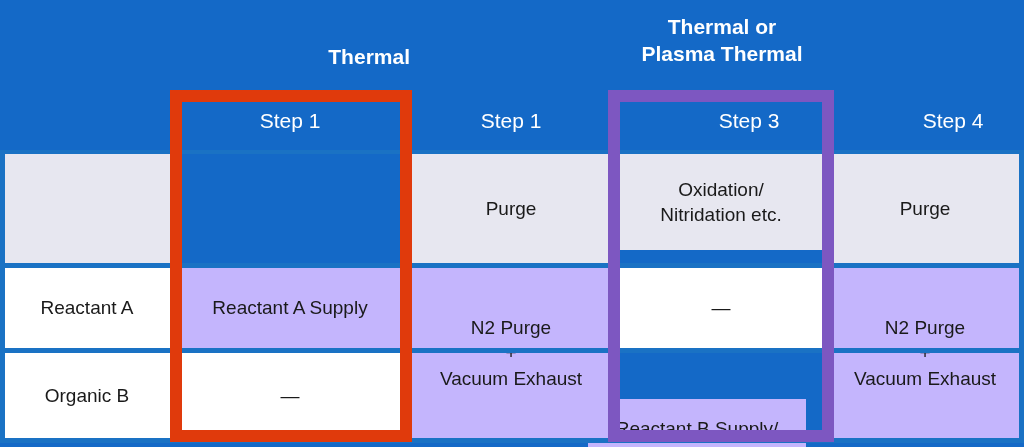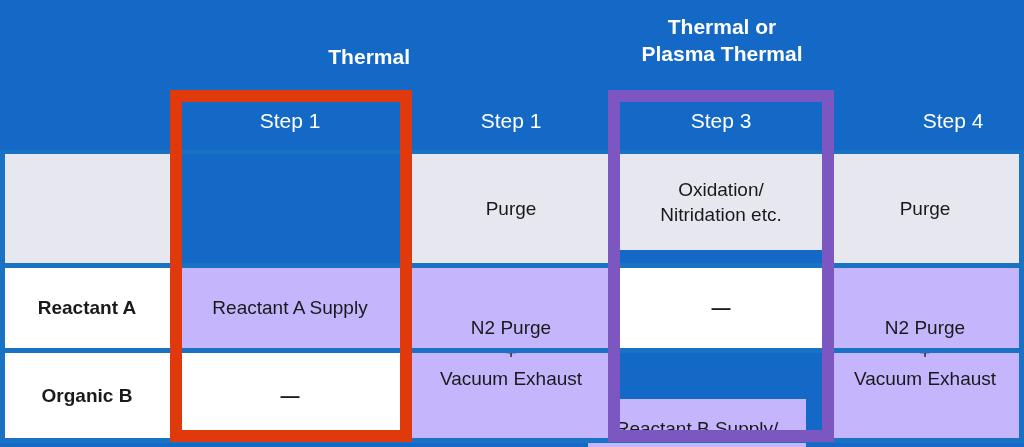--- a/index.html
+++ b/index.html
@@ -41,21 +41,21 @@
     align-items:center;
     justify-content:center;
     text-align:center;
     color:#1a1a1a;
     font-size:19px;
     line-height:1.32;
     padding:2px 6px;
   }
   .bg-lav{background:#e7e7f0;}
   .bg-blue{background:#c4b5fd;}
-  .bg-white{background:#ffffff;font-weight:bold;}
+  .bg-white{background:#ffffff;}
 
   
   .hrule{position:absolute;background:#1a72c4;height:5px;}
   .vedge{position:absolute;background:#1a72c4;width:5px;}
 
   
   .hl-box{
     position:absolute;
     box-sizing:border-box;
     border-style:solid;
@@ -68,21 +68,21 @@
 <body>
 
 <div id="stage">
 
   <div class="group-caption" style="left:170px;top:44px;width:240px;text-align:right;">Thermal</div>
 
   <div class="group-caption" style="left:612px;top:14px;width:220px;">Thermal or<br>Plasma Thermal</div>
 
   <div class="step-head" style="left:170px;width:240px;">Step 1</div>
   <div class="step-head" style="left:410px;width:202px;">Step 1</div>
-  <div class="step-head" style="left:612px;width:218px;">Step 3</div>
+  <div class="step-head" style="left:640px;width:218px;">Step 3</div>
   <div class="step-head" style="left:856px;width:194px;">Step 4</div>
 
   <div class="tbl">
 
     <div class="cell bg-lav" style="left:4px;top:4px;width:166px;height:109px;"></div>
 
 
     <div class="cell bg-lav" style="left:410px;top:4px;width:202px;height:109px;">Purge</div>
 
     <div class="cell bg-lav" style="left:612px;top:4px;width:218px;height:96px;">Oxidation/<br>Nitridation etc.</div>

